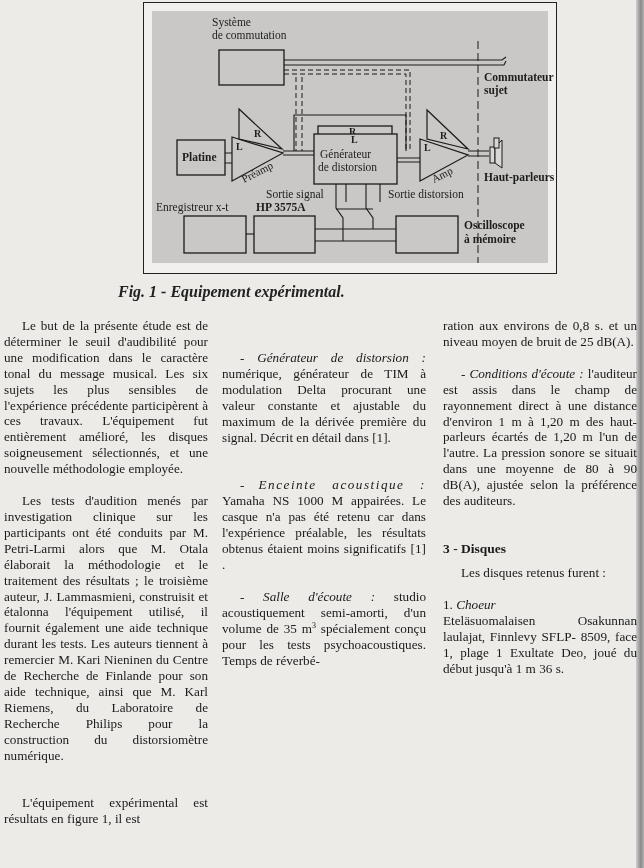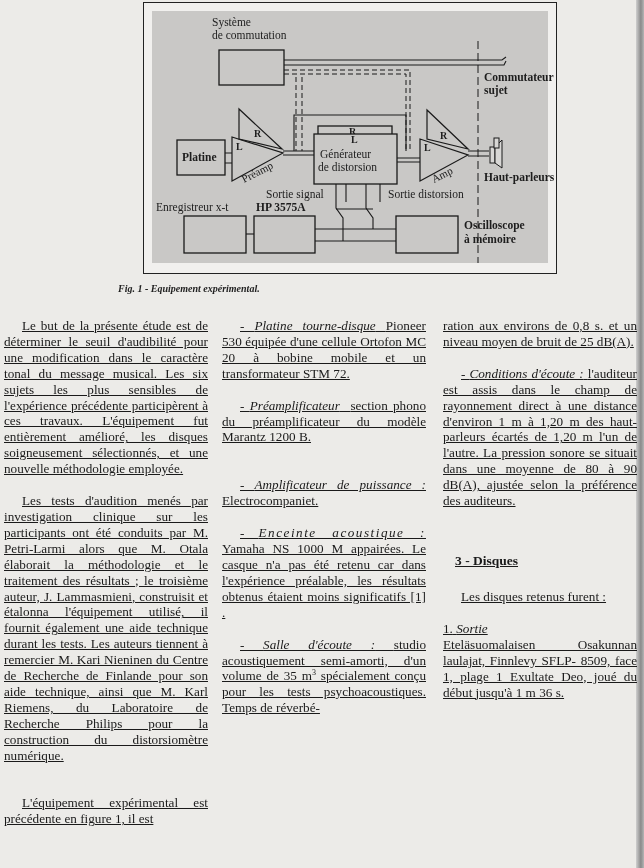--- a/index.html
+++ b/index.html
@@ -13,32 +13,32 @@
     position: absolute; right: 0; top: 0; width: 8px; height: 868px;
     background: linear-gradient(to right, #cfcfcf, #8a8a8a 60%, #b5b5b5);
   }
   .figure-frame {
     position: absolute; left: 115px; top: 2px; width: 412px; height: 270px;
     border: 1.5px solid #222; background: #f1f0ee; margin-left: 28px;
   }
   .figure-frame svg { position: absolute; left: 0; top: 0; }
   .fig-caption {
     position: absolute; left: 118px; top: 283px;
-    font-style: italic; font-weight: bold; font-size: 10px; color: #222;
+    font-style: italic; font-weight: bold; font-size: 16px; color: #222;
   }
   .col {
     position: absolute; top: 318px; font-size: 13.2px; line-height: 15.9px;
-    text-align: justify; font-weight: 500; text-decoration: underline;
+    text-align: justify; font-weight: 500;
   }
   .col p { margin: 0; }
   .col p.indent { text-indent: 18px; }
   .col .gap { height: 16px; }
   .col .gap-s { height: 8px; }
   .col h2 {
-    margin: 12px; font-size: 13.5px; font-weight: bold; line-height: 16px;
+    margin: 0; font-size: 13.5px; font-weight: bold; line-height: 16px;
     font-family: "Liberation Serif", serif;
   }
   .col em { font-style: italic; }
   .col1 { left: 4px; width: 204px; }
   .col2 { left: 222px; width: 204px; }
   .col3 { left: 443px; width: 194px; }
   sup { font-size: 8px; vertical-align: super; line-height: 0; }
 </style>
 </head>
 <body>
@@ -113,42 +113,40 @@
   </svg>
 </div>
 <div class="fig-caption">Fig. 1 - Equipement expérimental.</div>
 
 <div class="col col1">
   <p class="indent">Le but de la présente étude est de déterminer le seuil d'audibilité pour une modification dans le caractère tonal du message musical. Les six sujets les plus sensibles de l'expérience précédente participèrent à ces travaux. L'équipement fut entièrement amélioré, les disques soigneusement sélectionnés, et une nouvelle méthodologie employée.</p>
   <div class="gap"></div>
   <p class="indent">Les tests d'audition menés par investigation clinique sur les participants ont été conduits par M. Petri-Larmi alors que M. Otala élaborait la méthodologie et le traitement des résultats ; le troisième auteur, J. Lammasmieni, construisit et étalonna l'équipement utilisé, il fournit également une aide technique durant les tests. Les auteurs tiennent à remercier M. Kari Nieninen du Centre de Recherche de Finlande pour son aide technique, ainsi que M. Karl Riemens, du Laboratoire de Recherche Philips pour la construction du distorsiomètre numérique.</p>
   <div class="gap"></div>
   <div class="gap"></div>
-  <p class="indent">L'équipement expérimental est précédente en figure 1, il est</p>
+  <p class="indent">L'équipement expérimental est résultats en figure 1, il est</p>
 </div>
 
 <div class="col col2">
-  <p class="indent">- <em>Platine tourne-disque</em> <span>Pioneer 530 équipée d'une cellule Ortofon MC 20 à bobine mobile et un transformateur STM 72.</span></p>
-  <div class="gap"></div>
-  <p class="indent">- <em>Préamplificateur</em>&nbsp; <span>section phono du préamplificateur du modèle Marantz 1200 B.</span></p>
   <div class="gap"></div>
   <div class="gap"></div>
-  <p class="indent">- <em>Amplificateur de puissance :</em> <span>Electrocompaniet.</span></p>
+  <p class="indent">- <em>Générateur de distorsion :</em> <span>numérique, générateur de TIM à modulation Delta procurant une valeur constante et ajustable du maximum de la dérivée première du signal. Décrit en détail dans [1].</span></p>
+  <div class="gap"></div>
   <div class="gap"></div>
   <p class="indent">- <em style="letter-spacing:1.5px">Enceinte acoustique :</em> <span>Yamaha NS 1000 M appairées. Le casque n'a pas été retenu car dans l'expérience préalable, les résultats obtenus étaient moins significatifs [1] .</span></p>
   <div class="gap"></div>
   <p class="indent">- <em>Salle d'écoute :</em> <span>studio acoustiquement semi-amorti, d'un volume de 35 m</span><sup>3</sup><span> spécialement conçu pour les tests psychoacoustiques. Temps de réverbé-</span></p>
 </div>
 
 <div class="col col3">
   <p>ration aux environs de 0,8 s. et un niveau moyen de bruit de 25 dB(A).</p>
   <div class="gap"></div>
   <p class="indent">- <em>Conditions d'écoute :</em> <span>l'auditeur est assis dans le champ de rayonnement direct à une distance d'environ 1 m à 1,20 m des haut-parleurs écartés de 1,20 m l'un de l'autre. La pression sonore se situait dans une moyenne de 80 à 90 dB(A), ajustée selon la préférence des auditeurs.</span></p>
   <div class="gap"></div>
   <div class="gap"></div>
   <h2>3 - Disques</h2>
   <div class="gap-s"></div>
   <p class="indent">Les disques retenus furent :</p>
   <div class="gap"></div>
-  <p><span>1.</span> <em>Sortie</em></p>
+  <p><span>1.</span> <em>Choeur</em></p>
   <p>Eteläsuomalaisen Osakunnan laulajat, Finnlevy SFLP- 8509, face 1, plage 1 Exultate Deo, joué du début jusqu'à 1 m 36 s.</p>
   <div class="gap"></div>
 </div>
 
 </body></html>

